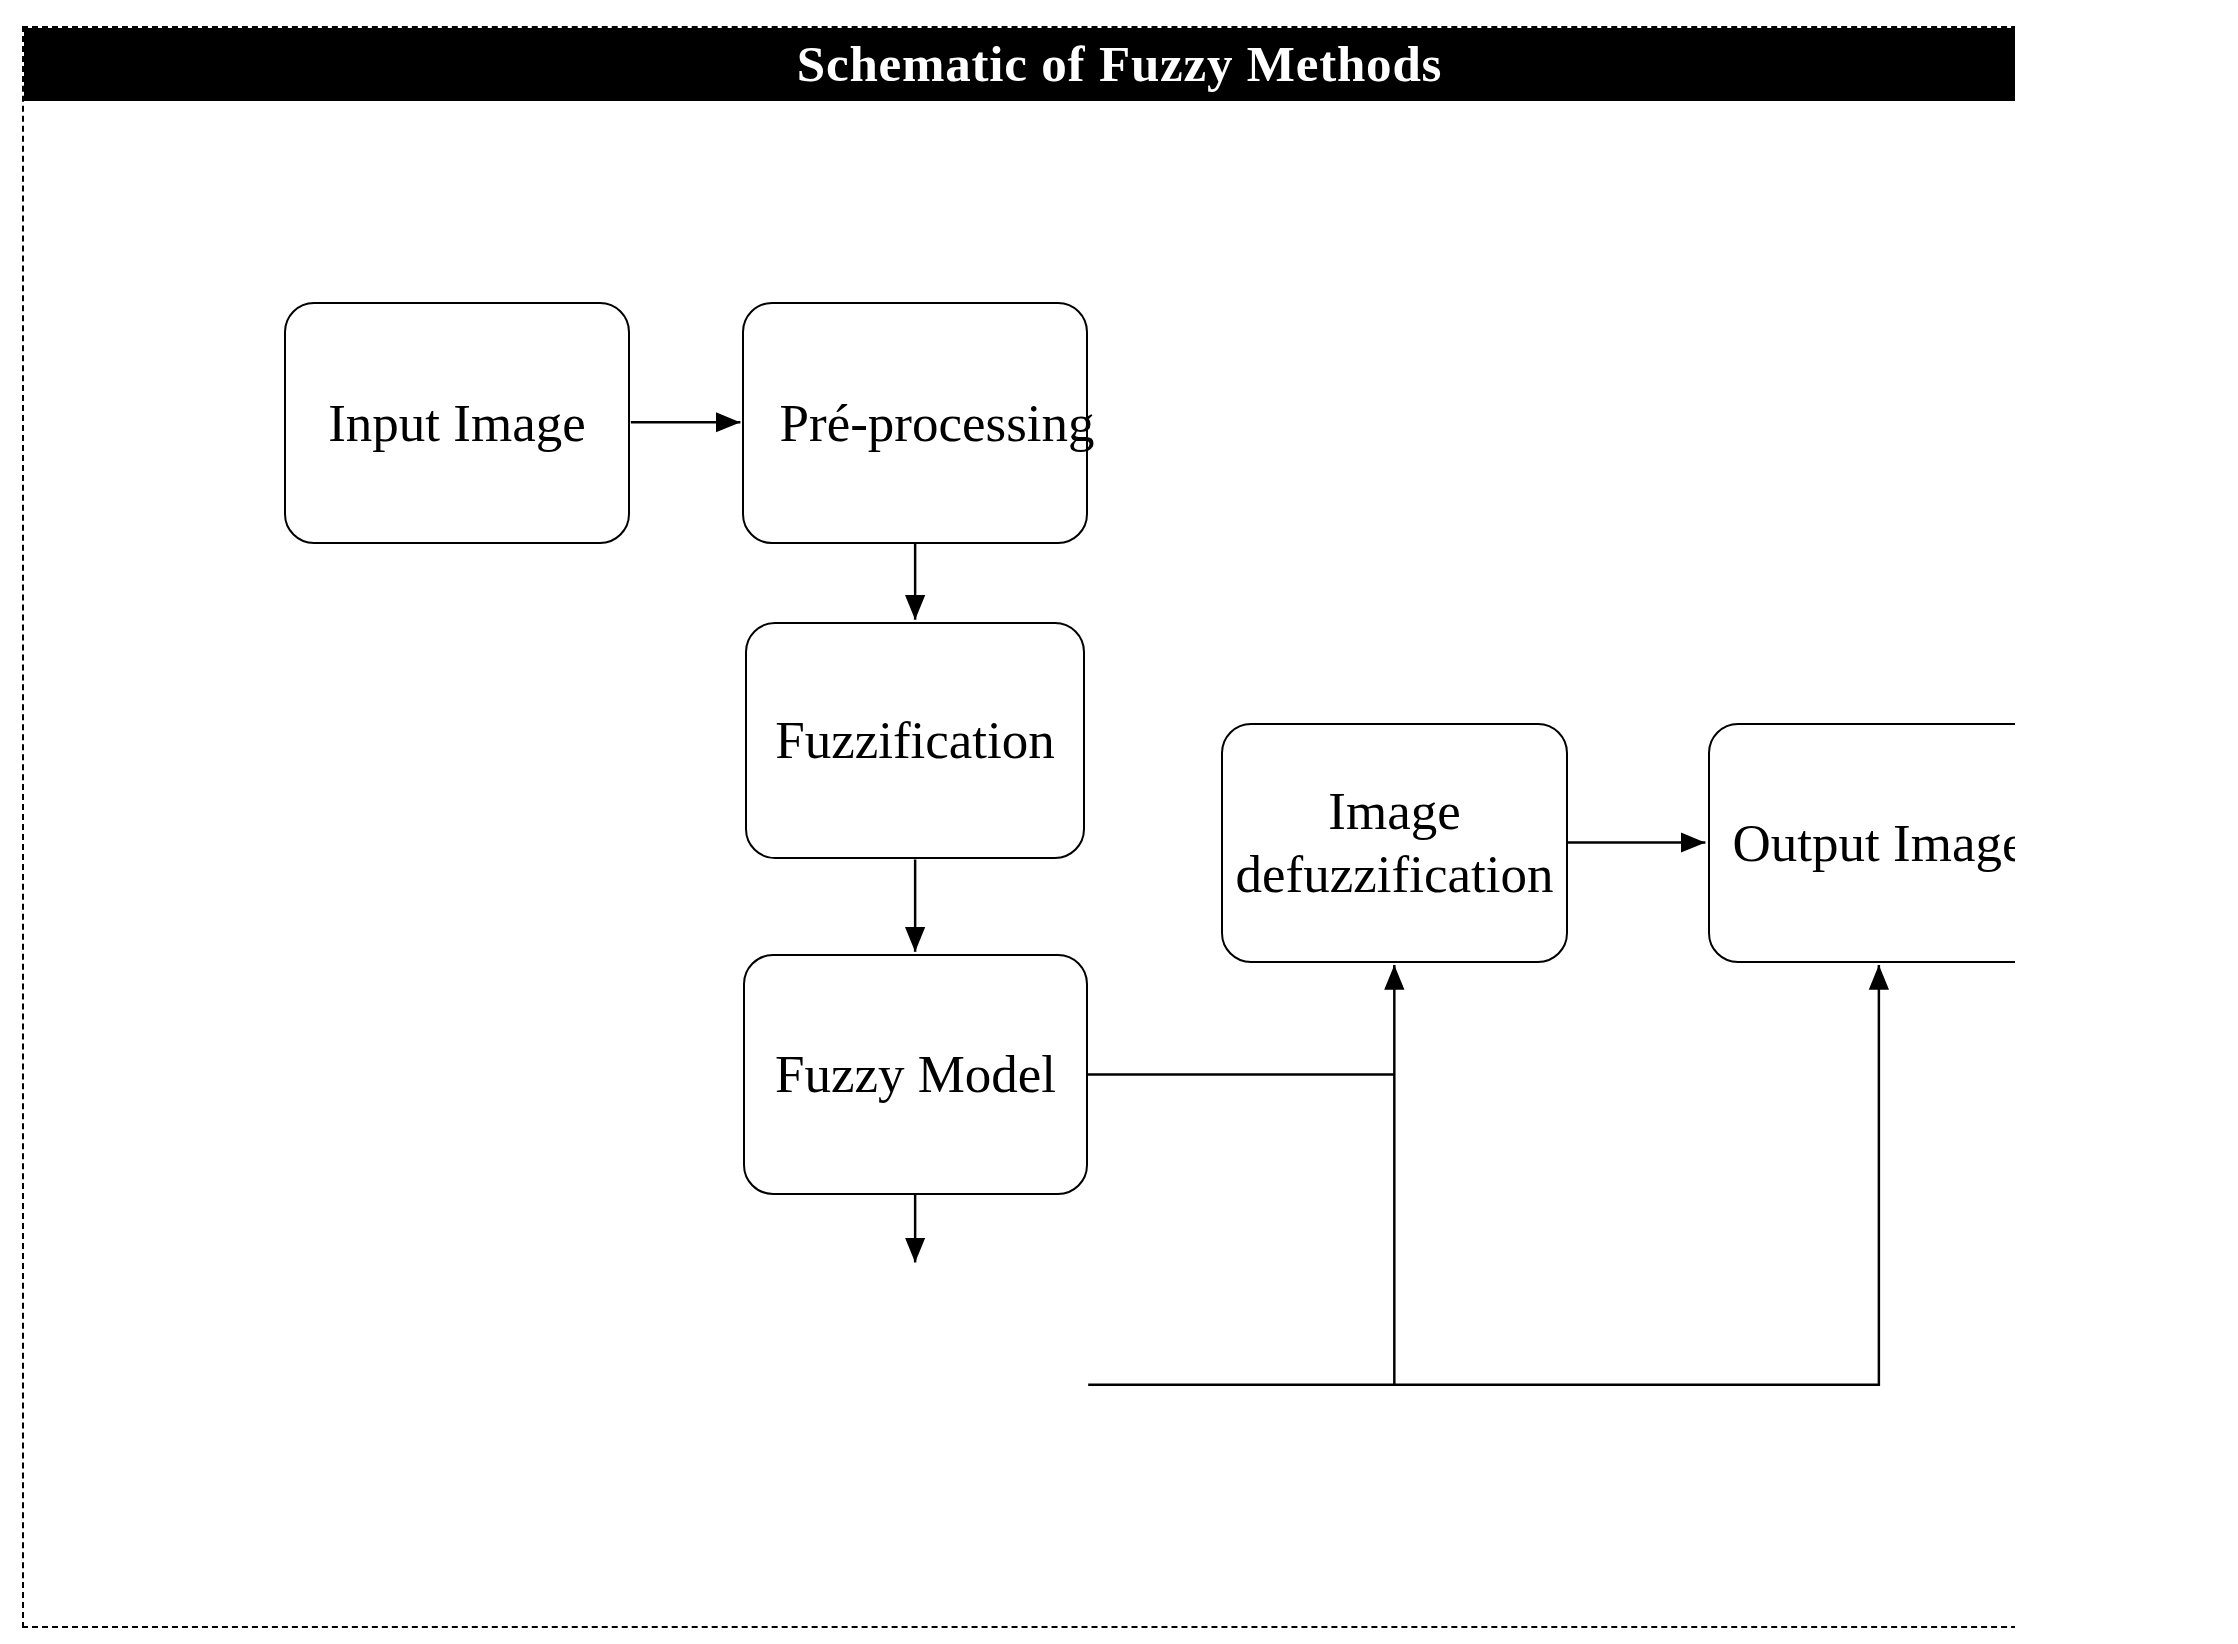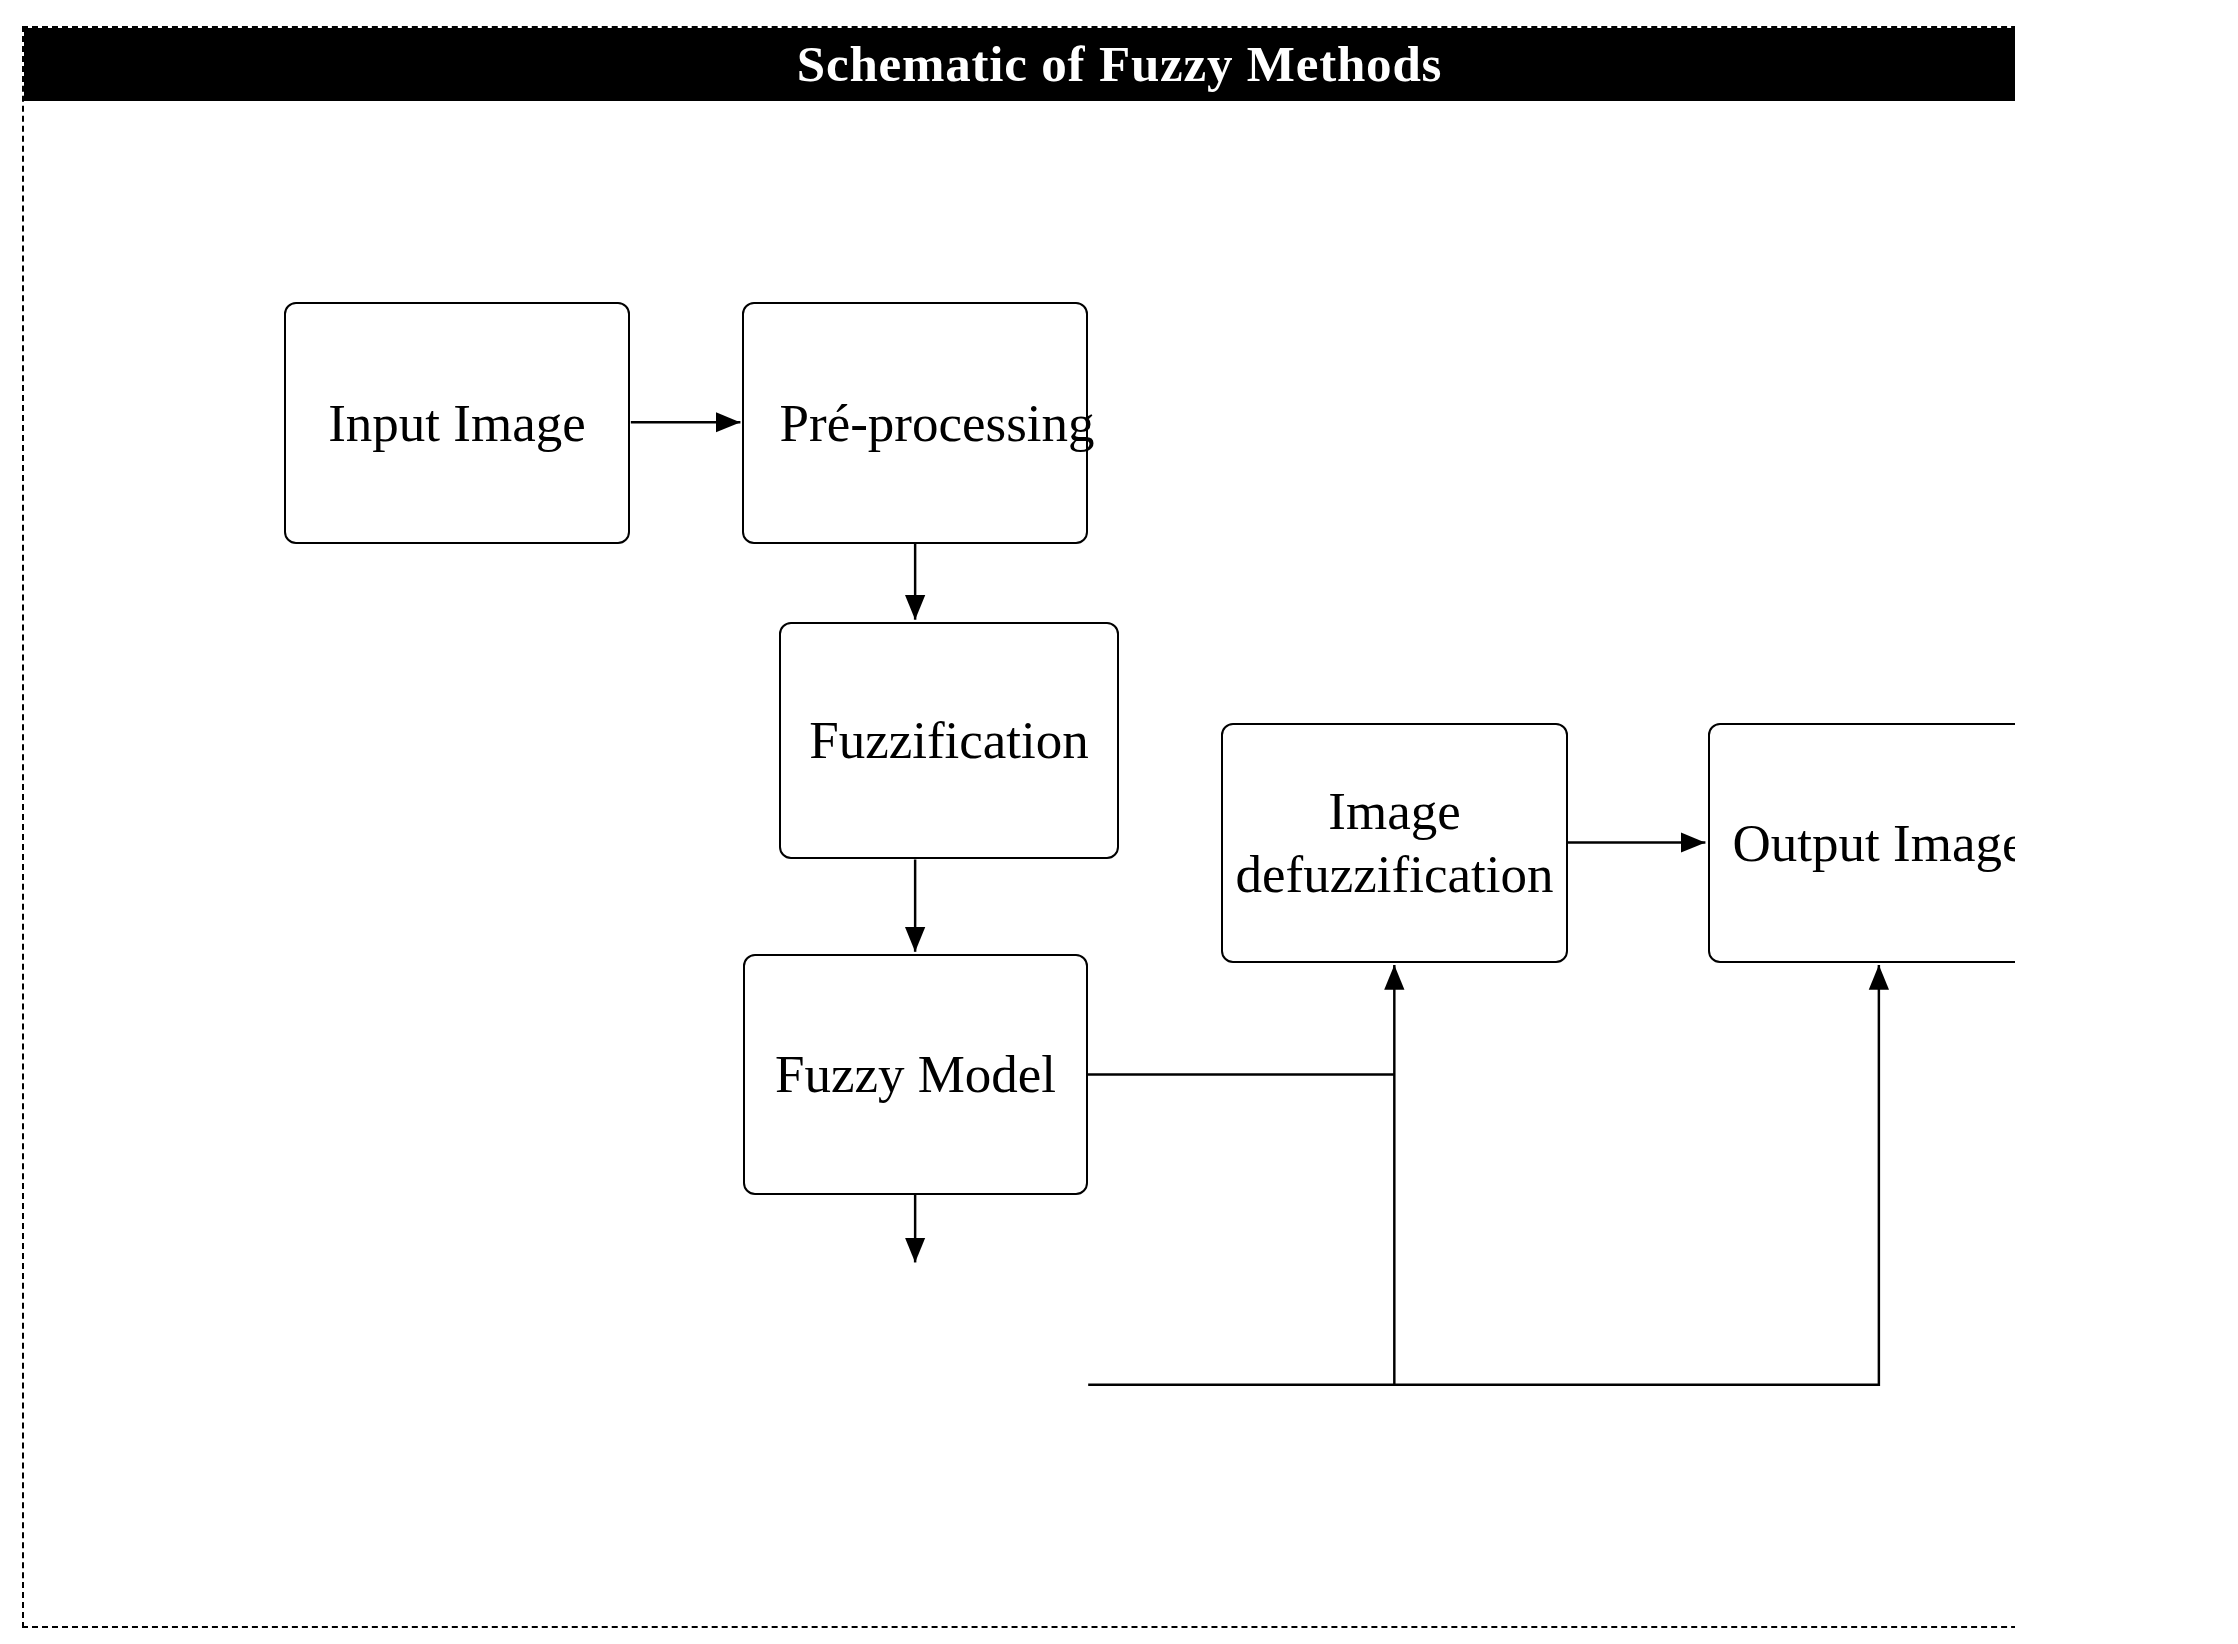--- a/index.html
+++ b/index.html
@@ -47,37 +47,37 @@
     left: 0;
     top: 0;
     width: 2239px;
     height: 1644px;
   }
   .node {
     position: absolute;
     box-sizing: border-box;
     background: #ffffff;
     border: 2.5px solid #000000;
-    border-radius: 12px;
+    border-radius: 30px;
     display: flex;
     flex-direction: column;
     align-items: center;
     justify-content: center;
     text-align: right;
   }
   .node .node-line {
     font-size: 53px;
     line-height: 63px;
     color: #000000;
     white-space: nowrap;
   }
   
   #node-input-image          { left: 284px;  top: 302px;  width: 346px; height: 242px; }
   #node-pre-processing       { left: 742px;  top: 302px;  width: 346px; height: 242px; padding-left: 44px; }
-  #node-fuzzification        { left: 779px;  top: 622px;  width: 340px; height: 237px; }
+  #node-fuzzification        { left: 745px;  top: 622px;  width: 340px; height: 237px; }
   #node-fuzzy-model          { left: 743px;  top: 954px; width: 345px; height: 241px; }
   #node-classical-model      { left: 742px;  top: 1265px; width: 346px; height: 240px; }
   #node-image-defuzzification{ left: 1221px; top: 723px;  width: 347px; height: 240px; }
   #node-output-image         { left: 1708px; top: 723px;  width: 342px; height: 240px; }
 </style>
 </head>
 <body>
 
 <div class="page">
 

